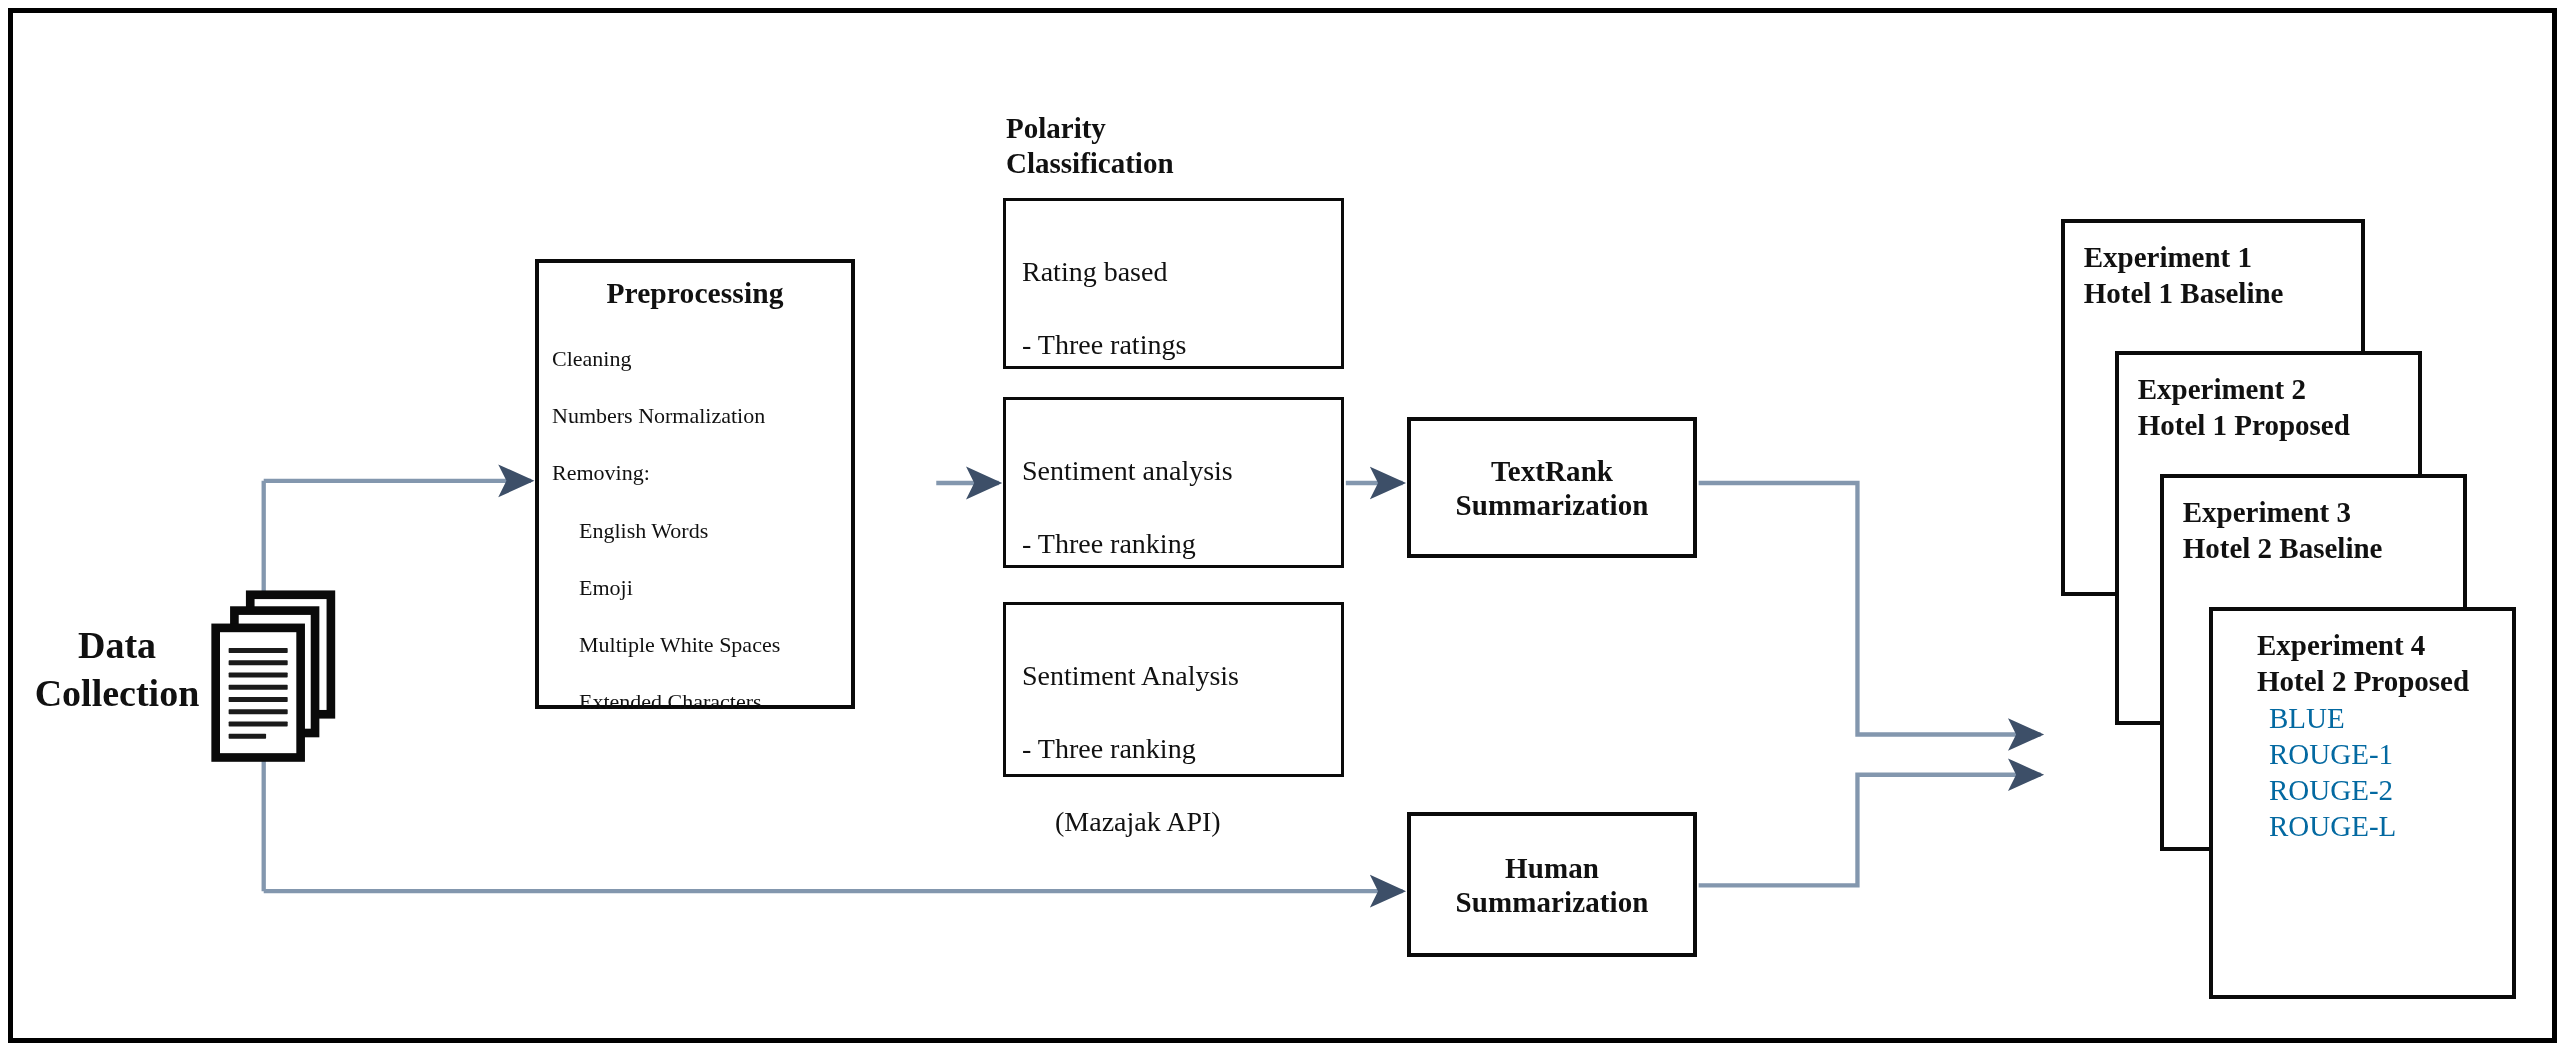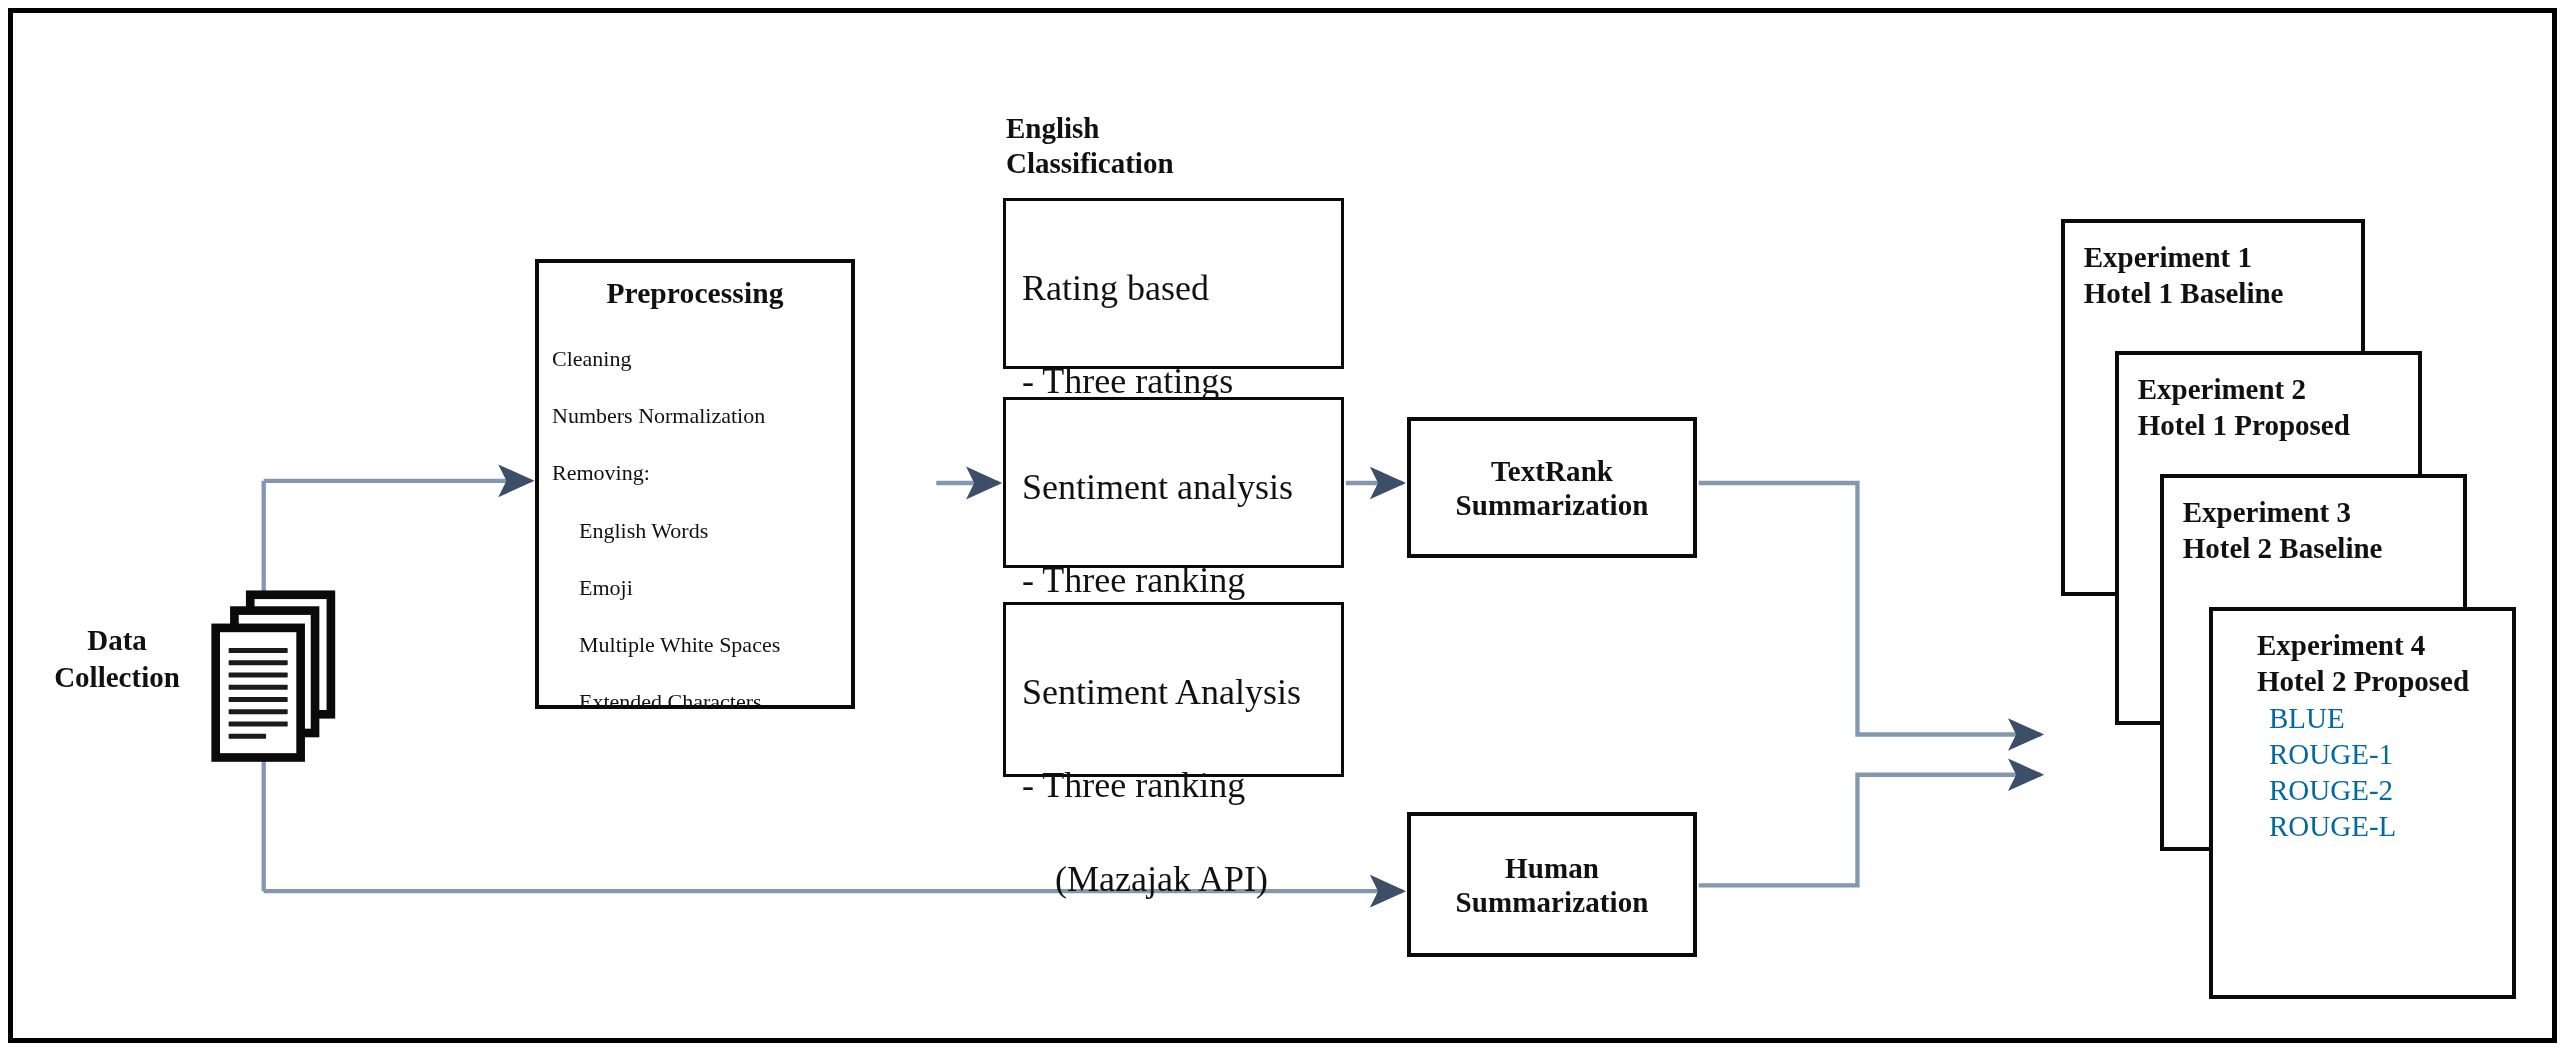--- a/index.html
+++ b/index.html
@@ -66,21 +66,21 @@
     font-size:29px;font-weight:bold;line-height:1.20;color:#111111;
     text-align:left;
   }
 
   
   .polarity-box{left:1003px;width:341px;}
   #box-rating{top:198px;height:171px;}
   #box-sentiment-rank{top:397px;height:171px;}
   #box-sentiment-mazajak{top:602px;height:175px;}
   .polarity-box .box-body{
-    font-size:36px;margin:17px 0 0 16px;text-align:left;
+    font-size:28px;margin:17px 0 0 16px;text-align:left;
   }
   .pb-line{display:block;}
   .pb-line.sub{padding-left:33px;}
 
   
   .summ-box{left:1407px;width:290px;}
   #box-textrank{top:417px;height:141px;}
   #box-human{top:812px;height:145px;}
   .summ-box .box-title{
     font-size:29px;
@@ -110,21 +110,21 @@
 
   .exp-metrics{
     font-size:29px;line-height:1.24;margin:1.4px 0 0 56px;text-align:left;
     color:#0369a1;
   }
   .exp-metrics .m{display:block;}
 
   
   #data-collection-label{
     position:absolute;left:29px;top:622px;width:176px;
-    font-size:29px;font-weight:bold;line-height:1.26;
+    font-size:38px;font-weight:bold;line-height:1.26;
     text-align:center;color:#111111;
   }
   #doc-stack{
     position:absolute;left:207px;top:589px;width:134px;height:180px;
     z-index:6;
   }
 </style>
 </head>
 <body>
 
@@ -190,21 +190,21 @@
       <span class="pp-line">Numbers Normalization</span>
       <span class="pp-line">Removing:</span>
       <span class="pp-line indent">English Words</span>
       <span class="pp-line indent">Emoji</span>
       <span class="pp-line indent">Multiple White Spaces</span>
       <span class="pp-line indent">Extended Characters</span>
     </div>
   </div>
 
   <div id="polarity-heading">
-    <span>English</span><br>
+    <span>Polarity</span><br>
     <span>Classification</span>
   </div>
 
   <div id="box-rating" class="box thin polarity-box">
     <div class="box-body">
       <span class="pb-line">Rating based</span>
       <span class="pb-line">- Three ratings</span>
       <span class="pb-line">- Five ratings</span>
     </div>
   </div>

